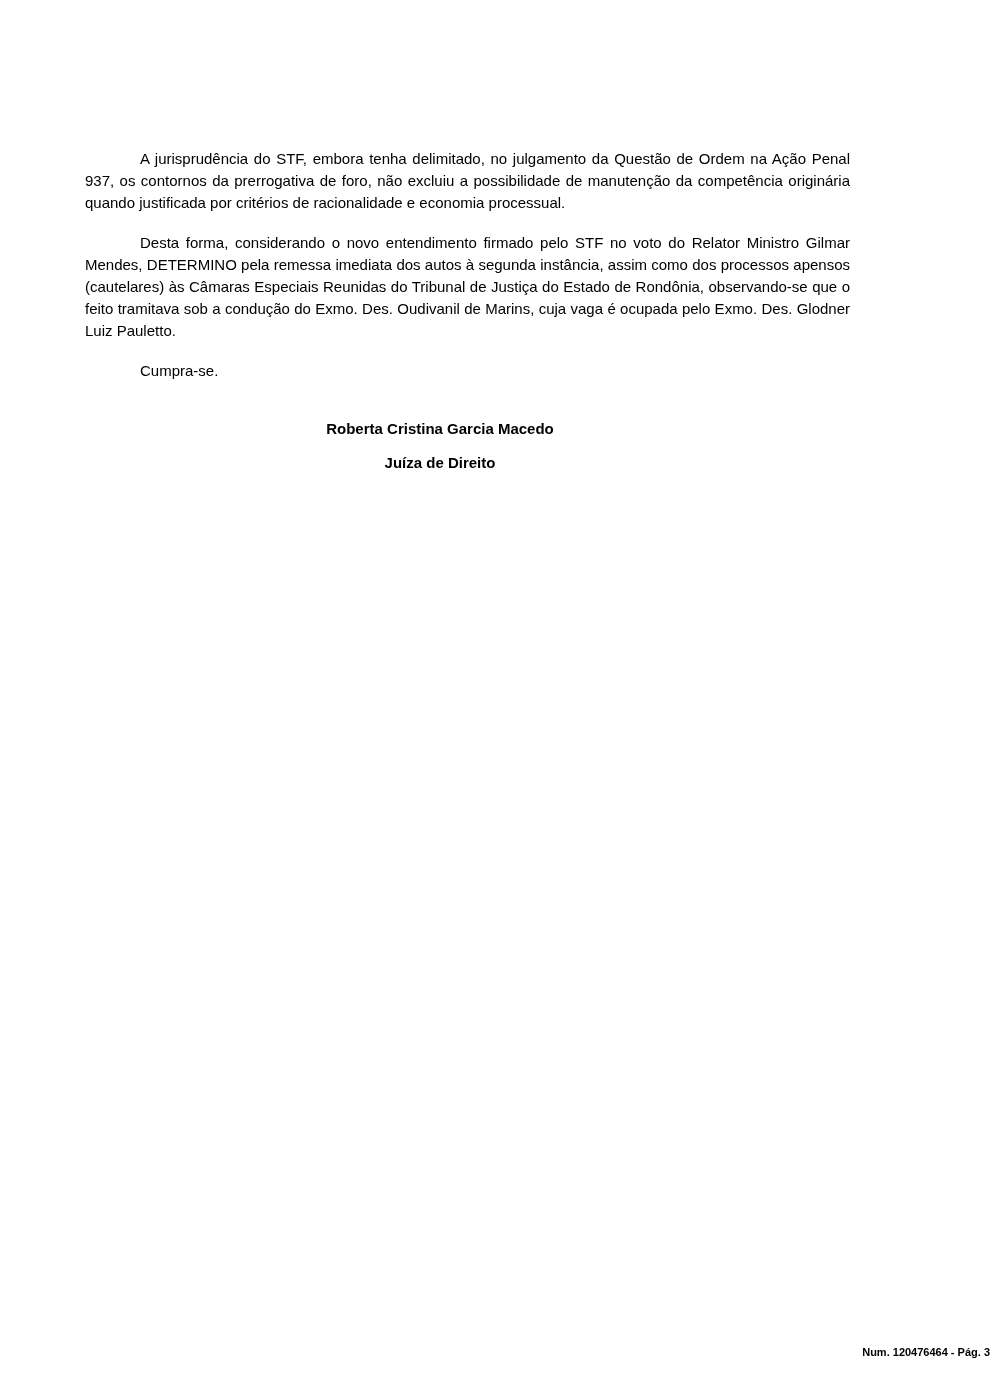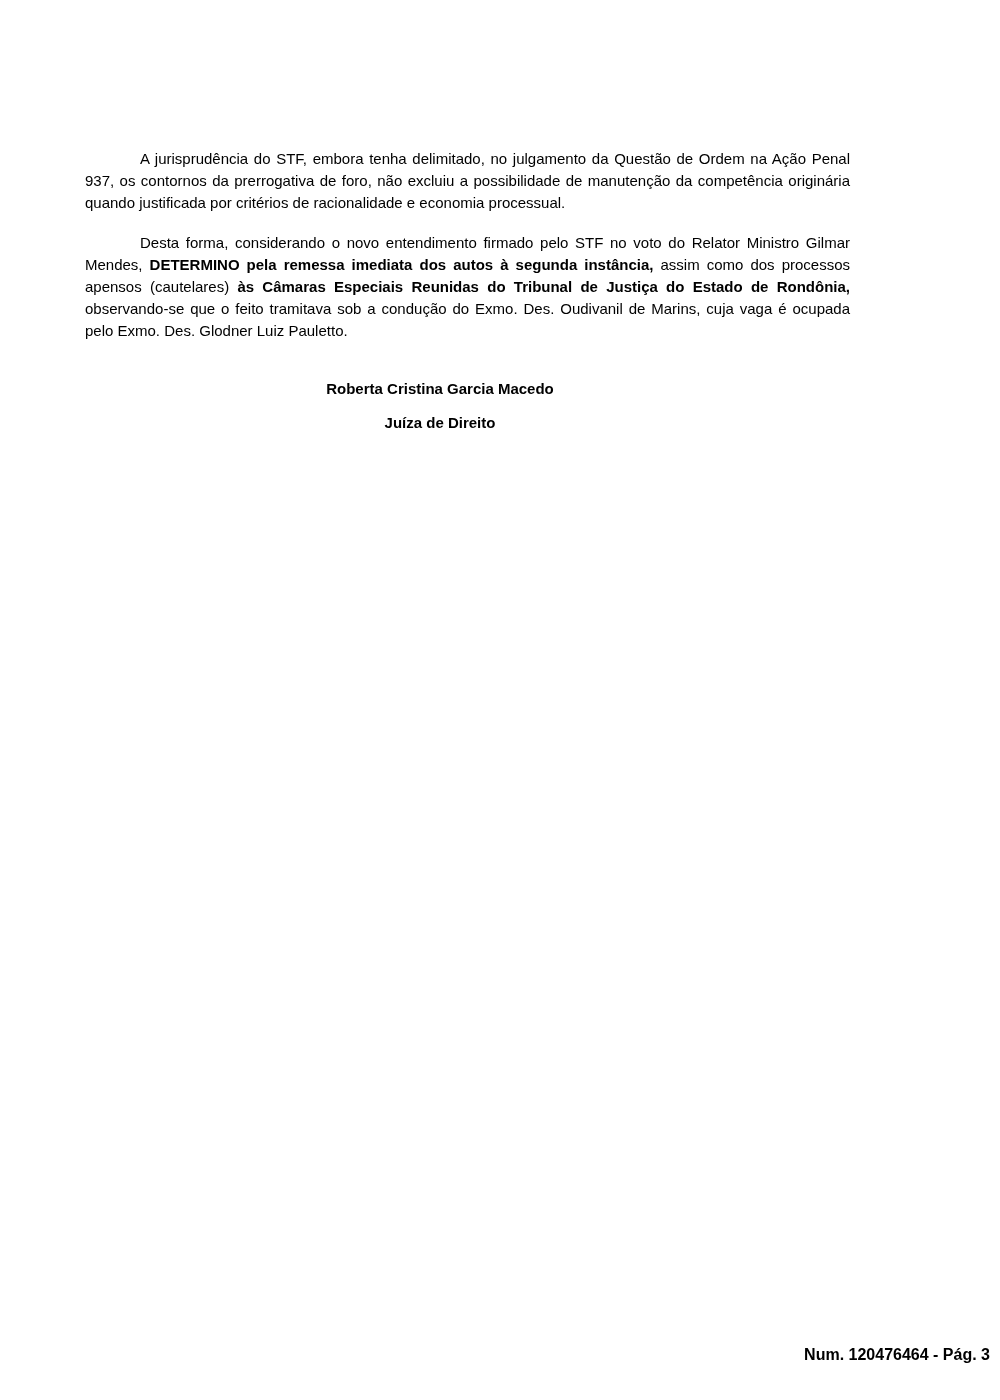--- a/index.html
+++ b/index.html
@@ -23,21 +23,21 @@
     width: 765px;
     font-size: 15px;
     line-height: 22px;
   }
   .para {
     margin: 0 0 18px 0;
     text-align: justify;
     text-indent: 55px;
   }
   .para b, .para strong {
-    font-weight: bold;
+    font-weight: normal;
   }
   .dateline {
     text-align: justify;
     text-align-last: justify;
   }
   .signature {
     width: 710px;
     margin-top: 36px;
     text-align: center;
     font-weight: bold;
@@ -45,38 +45,39 @@
   .sig-name {
     margin: 12px;
   }
   .sig-title {
     margin: 4px 0 0 0;
   }
   .footer {
     position: absolute;
     top: 1346px;
     right: 10px;
-    font-size: 16px;
+    font-size: 11px;
     font-weight: bold;
     color: #000000;
     margin-left: 36px;
   }
 </style>
 </head>
 <body>
 
 <div class="page">
   <div class="content">
 
     <p class="para">A jurisprudência do STF, embora tenha delimitado, no julgamento da Questão de Ordem na Ação Penal 937, os contornos da prerrogativa de foro, não excluiu a possibilidade de manutenção da competência originária quando justificada por critérios de racionalidade e economia processual.</p>
 
     <p class="para"><span>Desta forma, considerando o novo entendimento firmado pelo STF no voto do Relator Ministro Gilmar Mendes, </span><strong>DETERMINO pela remessa imediata dos autos à segunda instância,</strong><span> assim como dos processos apensos (cautelares) </span><strong>às Câmaras Especiais Reunidas do Tribunal de Justiça do Estado de Rondônia,</strong><span> observando-se que o feito tramitava sob a condução do Exmo. Des. Oudivanil de Marins, cuja vaga é ocupada pelo Exmo. Des. Glodner Luiz Pauletto.</span></p>
 
 
 
+    <p class="para">Cumpra-se.</p>
 
 
     <div class="signature">
       <p class="sig-name">Roberta Cristina Garcia Macedo</p>
       <p class="sig-title">Juíza de Direito</p>
     </div>
 
   </div>
 
   <div class="footer">Num. 120476464 - Pág. 3</div>

